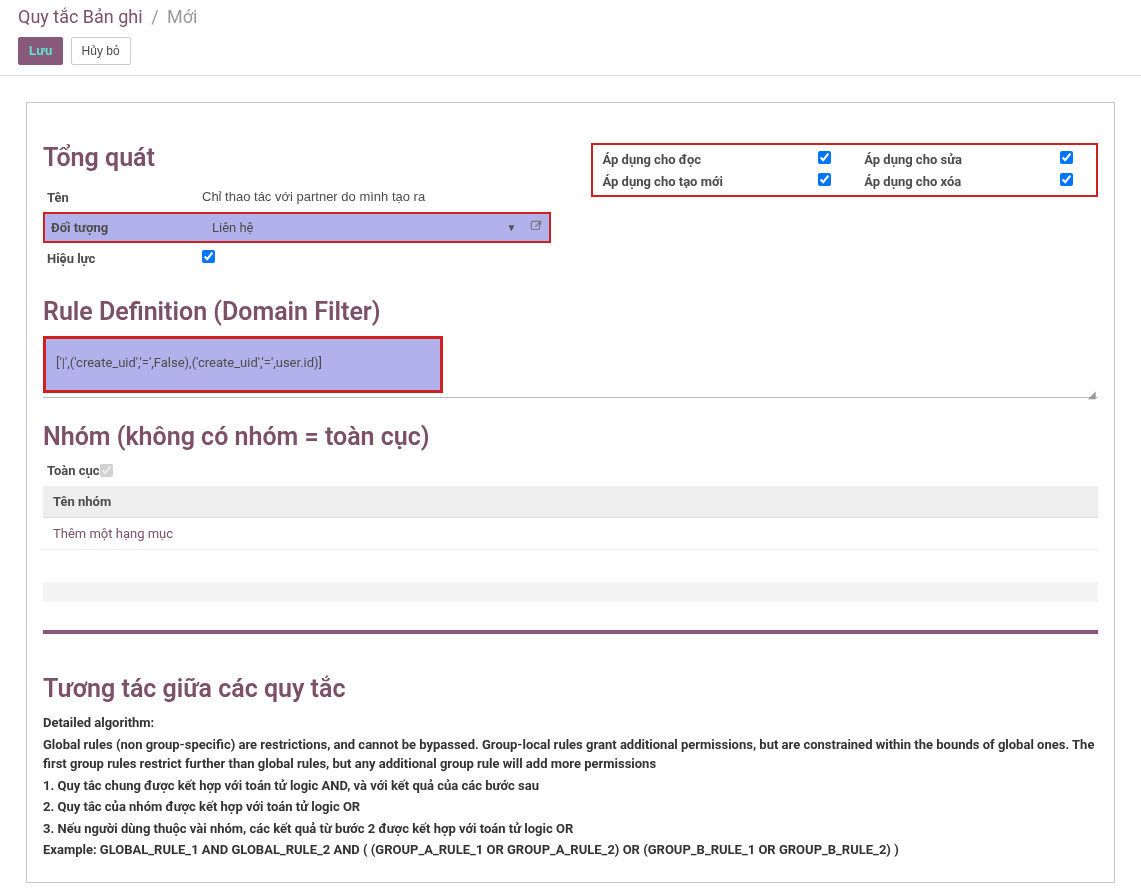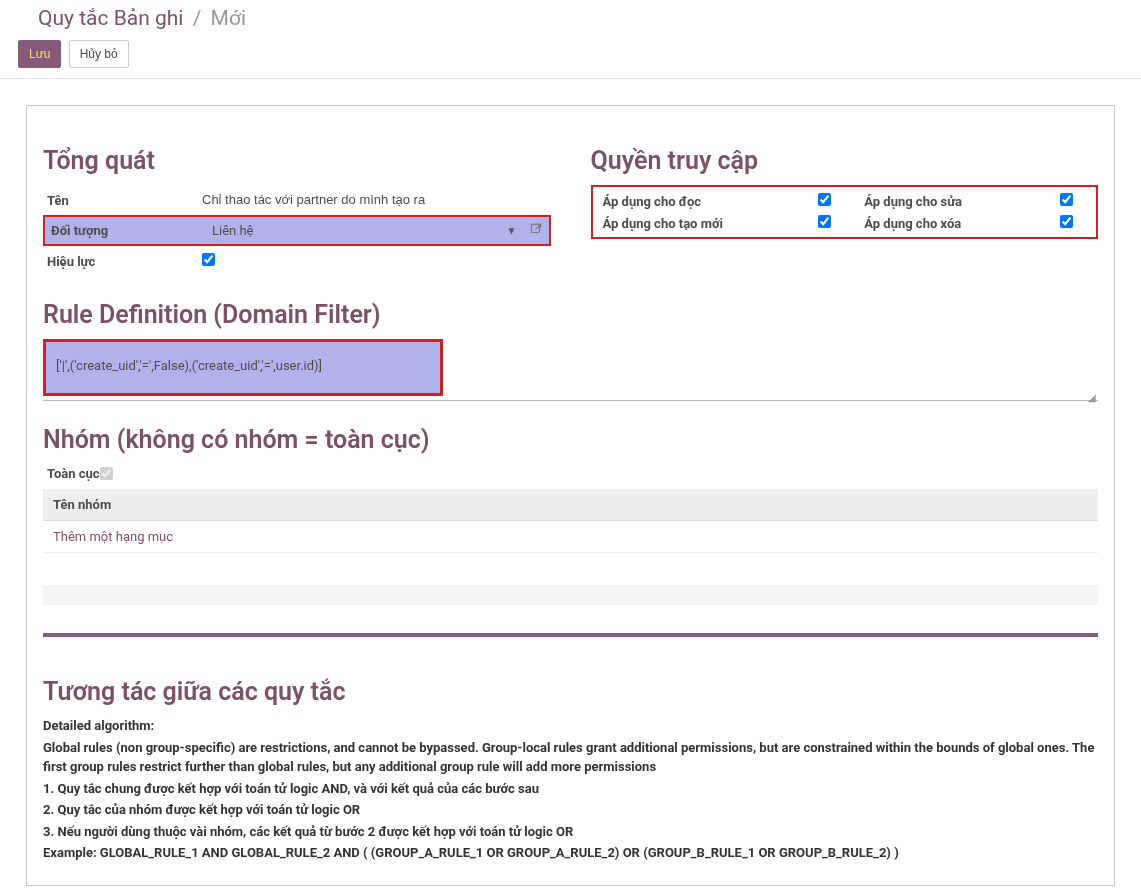--- a/index.html
+++ b/index.html
@@ -8,41 +8,41 @@
     font-size: 13px;
     color: #4c4c4c;
     background: #ffffff;
     width: 1141px;
   }
   .topbar {
     padding: 6px 18px 10px 18px;
     border-bottom: 1px solid #e0e0e0;
   }
   .breadcrumb {
-    font-size: 21px;
+    font-size: 18px;
     color: #7c5168;
     margin-bottom: 10px;
     padding-left: 0;
-    margin-left: 20px;
   }
   .breadcrumb .sep { color: #999; margin: 0 4px; }
   .breadcrumb .cur { color: #999; }
   .btn {
     display: inline-block;
     padding: 4px 10px;
     font-size: 12px;
     cursor: pointer;
     border-radius: 2px;
     margin-right: 4px;
     line-height: 1.5;
   }
   .btn-primary {
     background: #875a7b;
-    color: #fde047;
+    color: #5eead4;
     border: 1px solid #875a7b;
+    font-weight: bold;
   }
   .btn-default {
     background: #fff;
     color: #4c4c4c;
     border: 1px solid #ccc;
   }
   .sheet {
     margin: 26px;
     border: 1px solid #c8c8c8;
     padding: 40px 16px 20px 16px;
@@ -242,21 +242,20 @@
 
       <div class="field-row">
         <div class="field-label">Hiệu lực</div>
         <div class="field-value">
           <input type="checkbox" checked="" style="">
         </div>
       </div>
     </div>
 
     <div class="col col-right">
-      <h2 class="section-title">Quyền truy cập</h2>
 
       <div class="hl-box">
         <div class="perm-grid">
           <div class="perm-label">Áp dụng cho đọc</div>
           <div class="checkbox-cell"><input type="checkbox" checked="" style=""></div>
           <div class="perm-label">Áp dụng cho sửa</div>
           <div class="checkbox-cell"><input type="checkbox" checked="" style=""></div>
 
           <div class="perm-label">Áp dụng cho tạo mới</div>
           <div class="checkbox-cell"><input type="checkbox" checked="" style=""></div>

